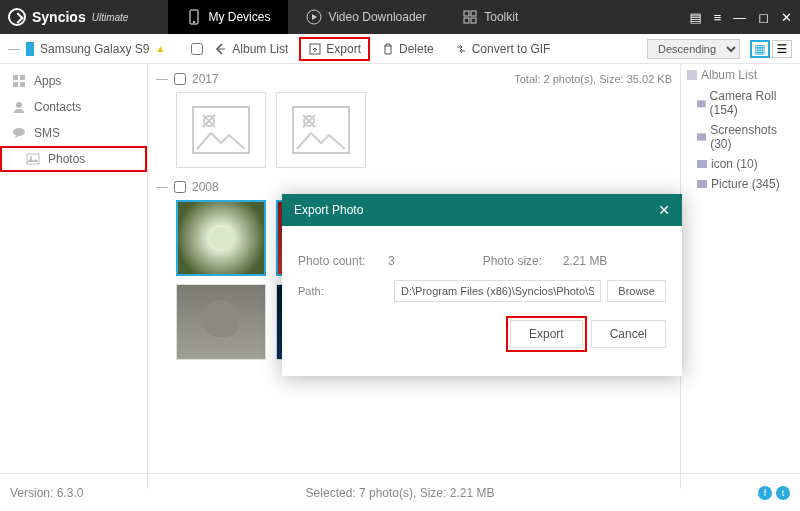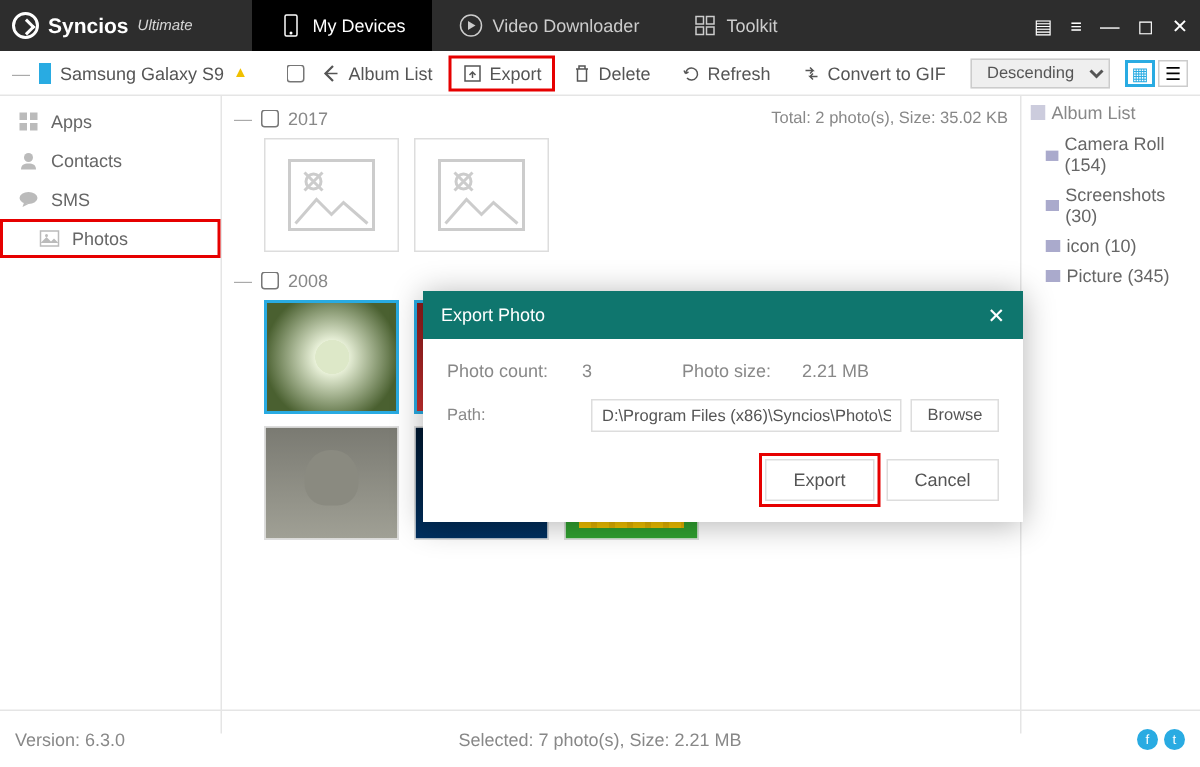--- a/index.html
+++ b/index.html
@@ -46,24 +46,24 @@
 .album-header{display:flex;align-items:center;gap:4px;color:#888;font-size:11px;margin-bottom:4px}
 .album-item{display:flex;align-items:center;gap:4px;color:#666;font-size:11px;padding:3px 0 3px 10px}
 .album-item svg{width:10px;height:10px;fill:#aac}
 .statusbar{position:absolute;bottom:0;left:0;right:0;height:38px;border-top:1px solid #e5e5e5;display:flex;align-items:center;padding:0 10px;font-size:11px;color:#888}
 .statusbar .center{position:absolute;left:50%;transform:translateX(-50%)}
 .statusbar .social{margin-left:auto;display:flex;gap:4px}
 .social span{width:14px;height:14px;border-radius:50%;background:#29abe2;color:#fff;font-size:9px;display:flex;align-items:center;justify-content:center}
 .modal{position:absolute;left:282px;top:194px;width:400px;background:#fff;box-shadow:0 2px 20px rgba(0,0,0,.3)}
 .modal-header{background:#0f766e;color:#fff;padding:8px 12px;display:flex;align-items:center}
 .modal-header .close{margin-left:auto;cursor:pointer;font-size:14px}
-.modal-body{padding:14px 16px}
+.modal-body{padding:28px 16px}
 .info-row{display:flex;color:#888;font-size:11px;margin-bottom:12px}
 .info-row .label{width:90px}
-.info-row .label2{margin-left:60px;width:80px}
+.info-row .label2{margin-left:88px;width:80px}
 .path-row{display:flex;align-items:center;gap:6px;margin-bottom:18px}
 .path-row .label{width:90px;color:#888;font-size:11px}
 .path-input{flex:1;border:1px solid #ddd;padding:4px 6px;font-size:11px;color:#555}
 .browse-btn{border:1px solid #ddd;padding:4px 10px;font-size:11px;color:#555;background:#fff;cursor:pointer}
 .modal-actions{display:flex;gap:8px;justify-content:flex-end}
 .btn{border:1px solid #ddd;padding:6px 18px;font-size:12px;color:#555;background:#fff;cursor:pointer}
 .btn.highlighted{outline:2px solid #e60000;outline-offset:2px}
 input[type=checkbox]{width:12px;height:12px}
 
 .photo{width:100%;height:100%;position:relative}
@@ -143,26 +143,20 @@
       <span>Export</span>
     </div>
     <div class="tool-item">
       <svg viewBox="0 0 14 14">
           <path d="M3 4h8M5 4V2h4v2M4 4v8h6V4" fill="none" stroke="#555"></path>
         </svg>
       <span>Delete</span>
     </div>
     <div class="tool-item">
       <svg viewBox="0 0 14 14">
-          <path d="M3 7a4 4 0 1 1 1 3M3 7l-1-2m1 2l2-1" fill="none" stroke="#555"></path>
-        </svg>
-      <span>Refresh</span>
-    </div>
-    <div class="tool-item">
-      <svg viewBox="0 0 14 14">
           <path d="M3 5h5l-2-2m2 2-2 2M11 9H6l2 2m-2-2 2-2" fill="none" stroke="#555"></path>
         </svg>
       <span>Convert to GIF</span>
     </div>
   </div>
 
   <select class="sort-select">
     <option>Descending</option>
   </select>
   <div class="view-icons">

